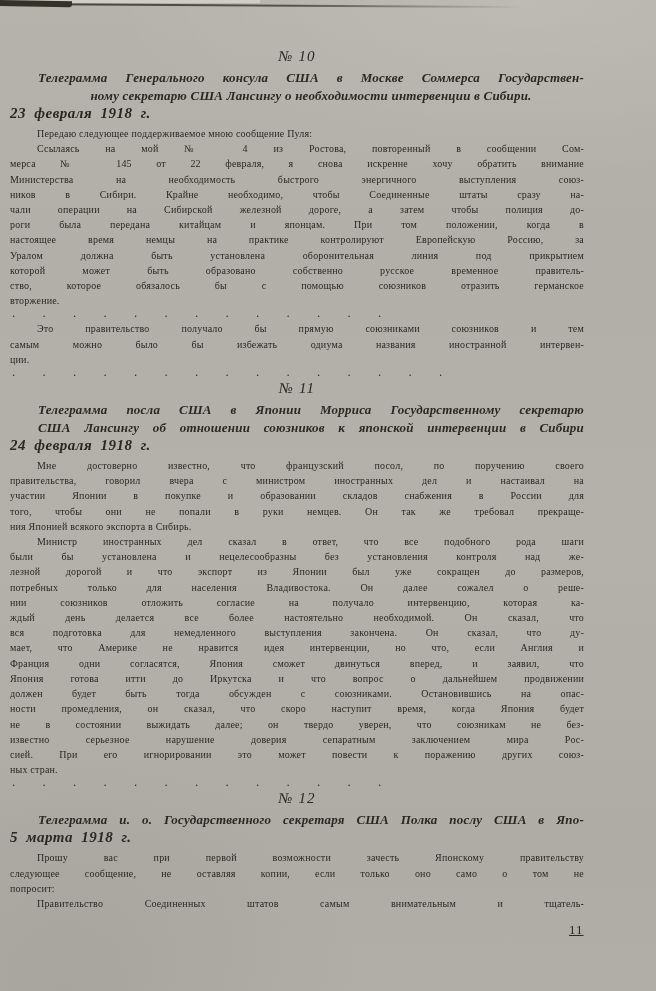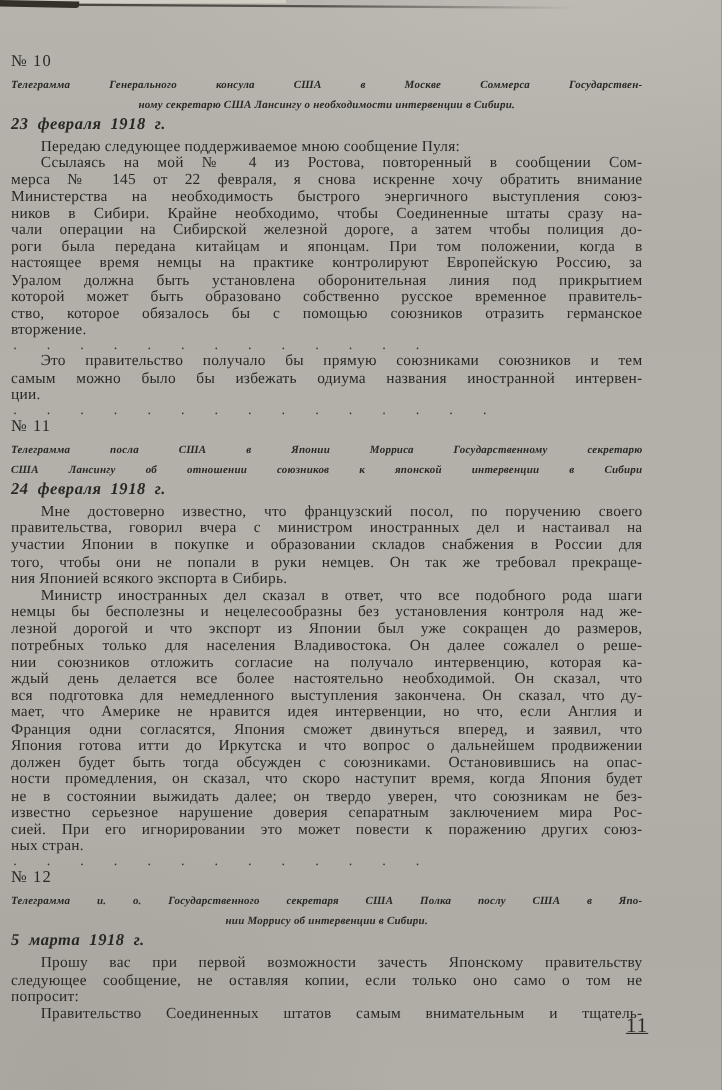--- a/index.html
+++ b/index.html
@@ -15,34 +15,34 @@
     font-family:"Liberation Serif","DejaVu Serif",serif;
     color:#292824;
   }
   
   .top-light{position:absolute;top:0;left:0;width:260px;height:3px;background:#d6d3cb;opacity:.8;}
   .scan-line{position:absolute;top:3px;left:8px;width:515px;height:2px;background:linear-gradient(90deg,#45433e 0%,#55534d 55%,rgba(85,83,77,0) 100%);transform:rotate(0.35deg);transform-origin:left center;}
   .scan-blob{position:absolute;top:0;left:0;width:72px;height:6px;background:#343129;transform:rotate(1deg);transform-origin:left center;border-radius:0 0 3px 0;}
 
   .content{position:absolute;left:10px;top:48px;width:574px;}
 
-  .doc-number{text-align:left;font-size:15px;line-height:17px;margin-bottom:4px;letter-spacing:1px;}
+  .doc-number{text-align:center;font-size:15px;line-height:17px;margin-bottom:4px;letter-spacing:1px;font-style:italic;}
   .title{font-style:italic;font-weight:bold;font-size:15px;line-height:18px;letter-spacing:.2px;}
   .date{font-style:italic;font-weight:bold;font-size:15px;line-height:17px;text-align:left;padding-right:34px;margin:0 0 4px 0;letter-spacing:.5px;word-spacing:4px;}
   .date.d3{padding-right:10px;}
 
-  .ln{font-size:14px;line-height:15.2px;text-align:justify;text-align-last:justify;letter-spacing:.2px;white-space:normal;}
-  .title .ln{font-size:10px;line-height:18px;}
+  .ln{font-size:10px;line-height:15.2px;text-align:justify;text-align-last:justify;letter-spacing:.2px;white-space:normal;}
+  .title .ln{font-size:13px;line-height:18px;margin-left:28px;}
   .ln.end{text-align-last:left;}
   .ln.ind{text-indent:27px;}
   .ln.ctr{text-align:center;text-align-last:center;}
 
   .sep{height:13px;line-height:9px;font-size:13px;letter-spacing:12px;color:#35332f;overflow:hidden;padding-left:2px;}
 
-  .page-number{position:absolute;left:569px;top:922px;font-size:19px;letter-spacing:1px;color:#2b2a26;text-decoration:underline;}
+  .page-number{position:absolute;left:569px;top:922px;font-size:13px;letter-spacing:1px;color:#2b2a26;text-decoration:underline;}
 </style>
 </head>
 <body>
 
 <div class="page">
   <div class="top-light"></div>
   <div class="scan-line"></div>
   <div class="scan-blob"></div>
 
   <div class="content">
@@ -86,21 +86,21 @@
       <div class="date">24 февраля 1918 г.</div>
       <div>
         <div class="ln ind">Мне достоверно известно, что французский посол, по поручению своего</div>
         <div class="ln">правительства, говорил вчера с министром иностранных дел и настаивал на</div>
         <div class="ln">участии Японии в покупке и образовании складов снабжения в России для</div>
         <div class="ln">того, чтобы они не попали в руки немцев. Он так же требовал прекраще-</div>
         <div class="ln end">ния Японией всякого экспорта в Сибирь.</div>
       </div>
       <div>
         <div class="ln ind">Министр иностранных дел сказал в ответ, что все подобного рода шаги</div>
-        <div class="ln">немцы бы бесполезны и нецелесообразны без установления контроля над же-</div>
+        <div class="ln">были бы установлена и нецелесообразны без установления контроля над же-</div>
         <div class="ln">лезной дорогой и что экспорт из Японии был уже сокращен до размеров,</div>
         <div class="ln">потребных только для населения Владивостока. Он далее сожалел о реше-</div>
         <div class="ln">нии союзников отложить согласие на получало интервенцию, которая ка-</div>
         <div class="ln">ждый день делается все более настоятельно необходимой. Он сказал, что</div>
         <div class="ln">вся подготовка для немедленного выступления закончена. Он сказал, что ду-</div>
         <div class="ln">мает, что Америке не нравится идея интервенции, но что, если Англия и</div>
         <div class="ln">Франция одни согласятся, Япония сможет двинуться вперед, и заявил, что</div>
         <div class="ln">Япония готова итти до Иркутска и что вопрос о дальнейшем продвижении</div>
         <div class="ln">должен будет быть тогда обсужден с союзниками. Остановившись на опас-</div>
         <div class="ln">ности промедления, он сказал, что скоро наступит время, когда Япония будет</div>
@@ -109,21 +109,20 @@
         <div class="ln">сией. При его игнорировании это может повести к поражению других союз-</div>
         <div class="ln end">ных стран.</div>
       </div>
       <div class="sep">. . . . . . . . . . . . .</div>
     </div>
 
     <div>
       <div class="doc-number">№ 12</div>
       <div class="title">
         <div class="ln">Телеграмма и. о. Государственного секретаря США Полка послу США в Япо-</div>
-        <div class="ln ctr">нии Моррису об интервенции в Сибири.</div>
       </div>
       <div class="date d3">5 марта 1918 г.</div>
       <div>
         <div class="ln ind">Прошу вас при первой возможности зачесть Японскому правительству</div>
         <div class="ln">следующее сообщение, не оставляя копии, если только оно само о том не</div>
         <div class="ln end">попросит:</div>
       </div>
       <div>
         <div class="ln ind">Правительство Соединенных штатов самым внимательным и тщатель-</div>
       </div>

